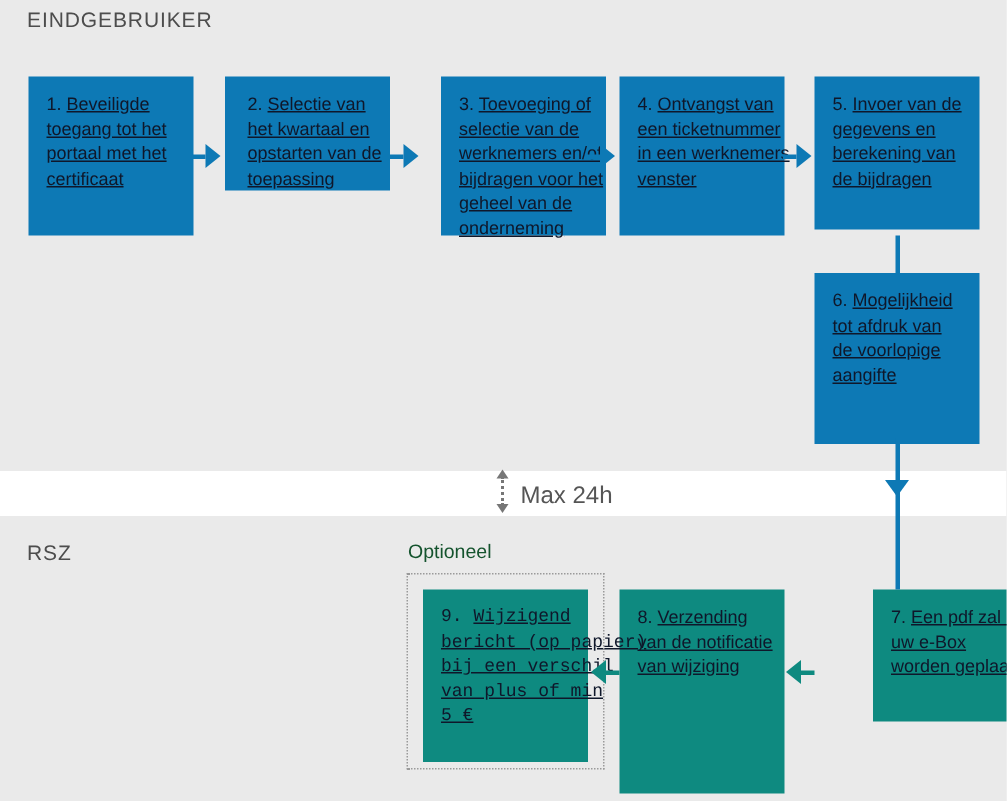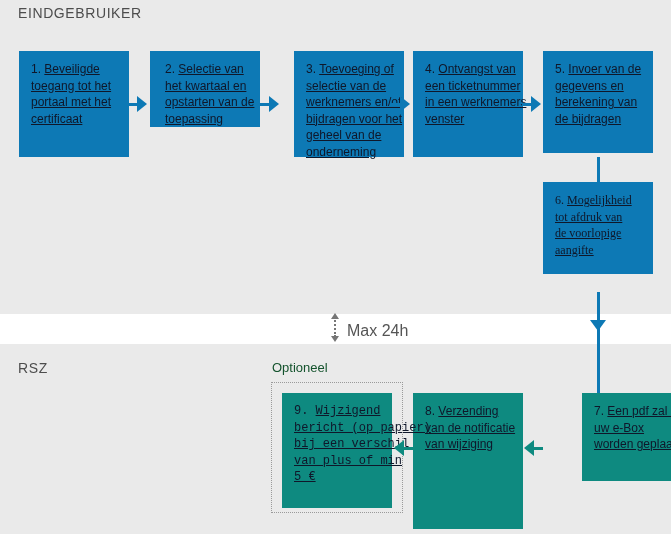--- a/index.html
+++ b/index.html
@@ -25,21 +25,21 @@
     font-size:12px; line-height:16.5px; cursor:pointer;
   }
   .box .lbl { white-space:pre; text-decoration:underline; }
   .blue { background:#0d79b5; }
   .teal { background:#0e8a80; }
   .b1 { left:19px;  top:51px;  height:106px; }
   .b2 { left:150px; top:51px;  height:76px;padding-left:15px; }
   .b3 { left:282px; top:51px;  height:106px;margin-left:12px; }
   .b4 { left:413px; top:51px;  height:106px; }
   .b5 { left:543px; top:51px;  height:102px; }
-  .b6 { left:543px; top:182px; height:92px;font-family:Liberation Serif, serif; }
+  .b6 { left:543px; top:182px; height:114px; }
   .b7 { left:543px; top:393px; height:88px;margin-left:39px; }
   .b8 { left:413px; top:393px; height:136px; }
   .b9 { left:282px; top:393px; height:115px;font-family:Liberation Mono, monospace; }
   
   .tail-h { position:absolute; height:3px; width:9px; top:103px; background:#0d79b5; }
   .head-r {
     position:absolute; top:96px; width:0; height:0;
     border-top:8px solid transparent; border-bottom:8px solid transparent;
     border-left:10px solid #0d79b5;
   }

